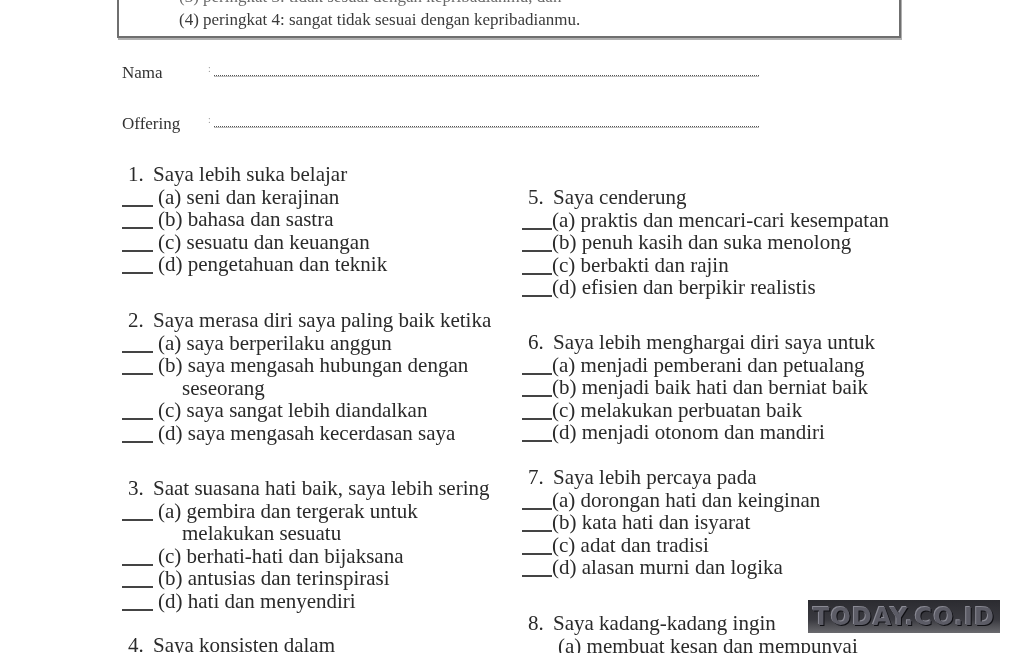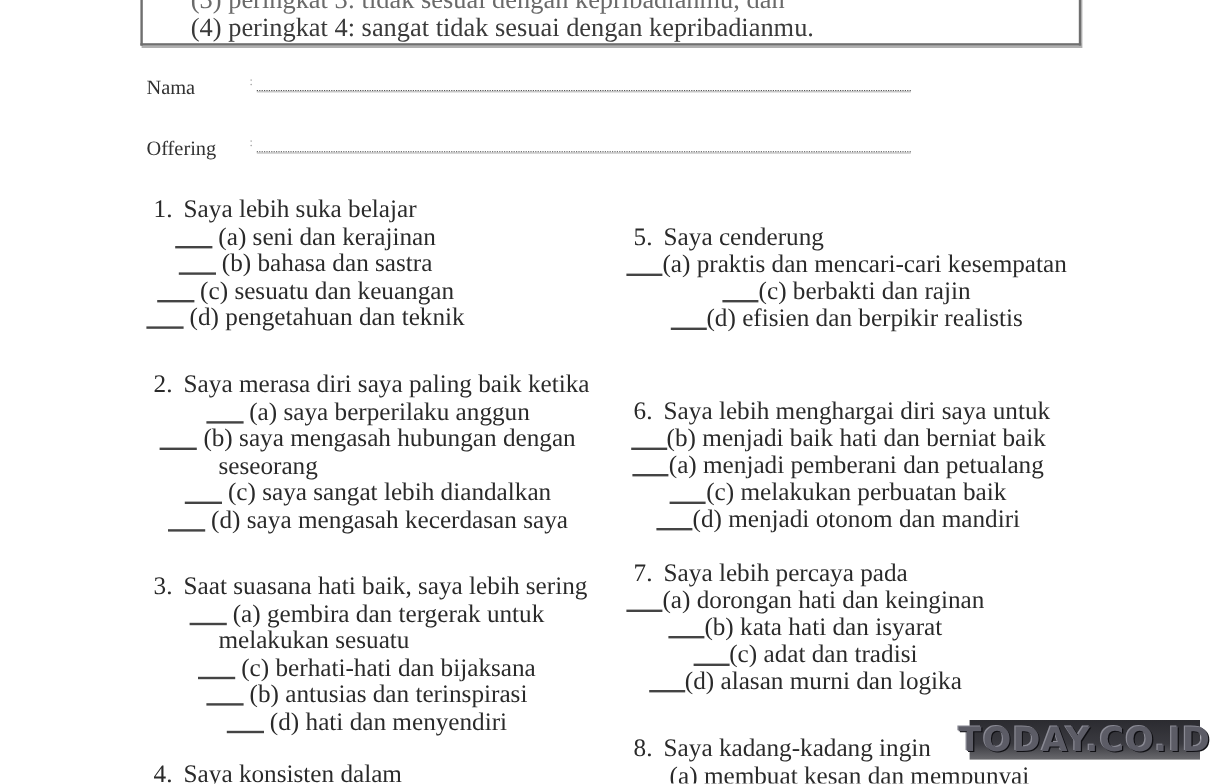--- a/index.html
+++ b/index.html
@@ -22,23 +22,23 @@
       top: -20px;
       width: 780px;
       height: 56px;
       border: 2px solid #6f6f6f;
       border-top: none;
       box-shadow: 1px 2px 0 #b0b0b0;
       background: #fff;
     }
     .box-line {
       position: absolute;
-      left: 40px;
+      left: 60px;
       white-space: nowrap;
-      font-size: 22px;
+      font-size: 17px;
       color: #3a3a3a;
     }
     .box-line.l3 { top: 7px; color: #6a6a6a; }
     .box-line.l4 { top: 30px; }
 
     .field-row {
       position: absolute;
       left: 122px;
       white-space: nowrap;
       font-size: 17px;
@@ -67,21 +67,21 @@
       border-bottom: 1px solid #bbb;
     }
 
     .question {
       position: absolute;
       font-size: 21px;
       line-height: 22.5px;
     }
     .q-title { white-space: nowrap; }
     .q-num { display: inline-block; width: 31px; text-align: left; padding-left: 6px; box-sizing: border-box; }
-    .opt { white-space: nowrap; position: relative; text-align: center; }
+    .opt { white-space: nowrap; position: relative; }
     .blank {
       display: inline-block;
       width: 31px;
       height: 1px;
       border-bottom: 2px solid #444;
       vertical-align: -3px;
       margin-right: 5px;
     }
     .blank.right { width: 30px; margin-right: 0px; }
     .opt-cont { padding-left: 60px; white-space: nowrap; }
@@ -97,21 +97,21 @@
       width: 192px;
       height: 33px;
       background: linear-gradient(to bottom, #2b2b30 0%, #3a3a40 60%, #6a6a6e 100%);
       display: flex;
       align-items: center;
       justify-content: center;
     }
     .watermark span {
       font-family: "DejaVu Sans", sans-serif;
       font-weight: bold;
-      font-size: 28px;
+      font-size: 24px;
       letter-spacing: 1px;
       color: #5c5c66;
       text-shadow: 1px 1px 0 #101014, -1px -1px 0 #8a8a94;
     }
   </style>
 </head>
 <body>
 
 <div class="box">
   <div class="box-line l3">(3) peringkat 3: tidak sesuai dengan kepribadianmu, dan</div>
@@ -163,30 +163,31 @@
   <div class="q-title">
     <span class="q-num">4.</span><span>Saya konsisten dalam</span>
   </div>
 </div>
 
 <div class="question col-right" style="top:186px;">
   <div class="q-title">
     <span class="q-num">5.</span><span>Saya cenderung</span>
   </div>
   <div class="opt"><span class="blank right"></span><span>(a)</span> <span>praktis dan mencari-cari kesempatan</span></div>
+  <div class="opt"><span class="blank right"></span><span>(b)</span> <span>penuh kasih dan suka menolong</span></div>
   <div class="opt"><span class="blank right"></span><span>(c)</span> <span>berbakti dan rajin</span></div>
   <div class="opt"><span class="blank right"></span><span>(d)</span> <span>efisien dan berpikir realistis</span></div>
 </div>
 
 <div class="question col-right" style="top:331px;">
   <div class="q-title">
     <span class="q-num">6.</span><span>Saya lebih menghargai diri saya untuk</span>
   </div>
+  <div class="opt"><span class="blank right"></span><span>(a)</span> <span>menjadi pemberani dan petualang</span></div>
   <div class="opt"><span class="blank right"></span><span>(b)</span> <span>menjadi baik hati dan berniat baik</span></div>
-  <div class="opt"><span class="blank right"></span><span>(a)</span> <span>menjadi pemberani dan petualang</span></div>
   <div class="opt"><span class="blank right"></span><span>(c)</span> <span>melakukan perbuatan baik</span></div>
   <div class="opt"><span class="blank right"></span><span>(d)</span> <span>menjadi otonom dan mandiri</span></div>
 </div>
 
 <div class="question col-right" style="top:466px;">
   <div class="q-title">
     <span class="q-num">7.</span><span>Saya lebih percaya pada</span>
   </div>
   <div class="opt"><span class="blank right"></span><span>(a)</span> <span>dorongan hati dan keinginan</span></div>
   <div class="opt"><span class="blank right"></span><span>(b)</span> <span>kata hati dan isyarat</span></div>

